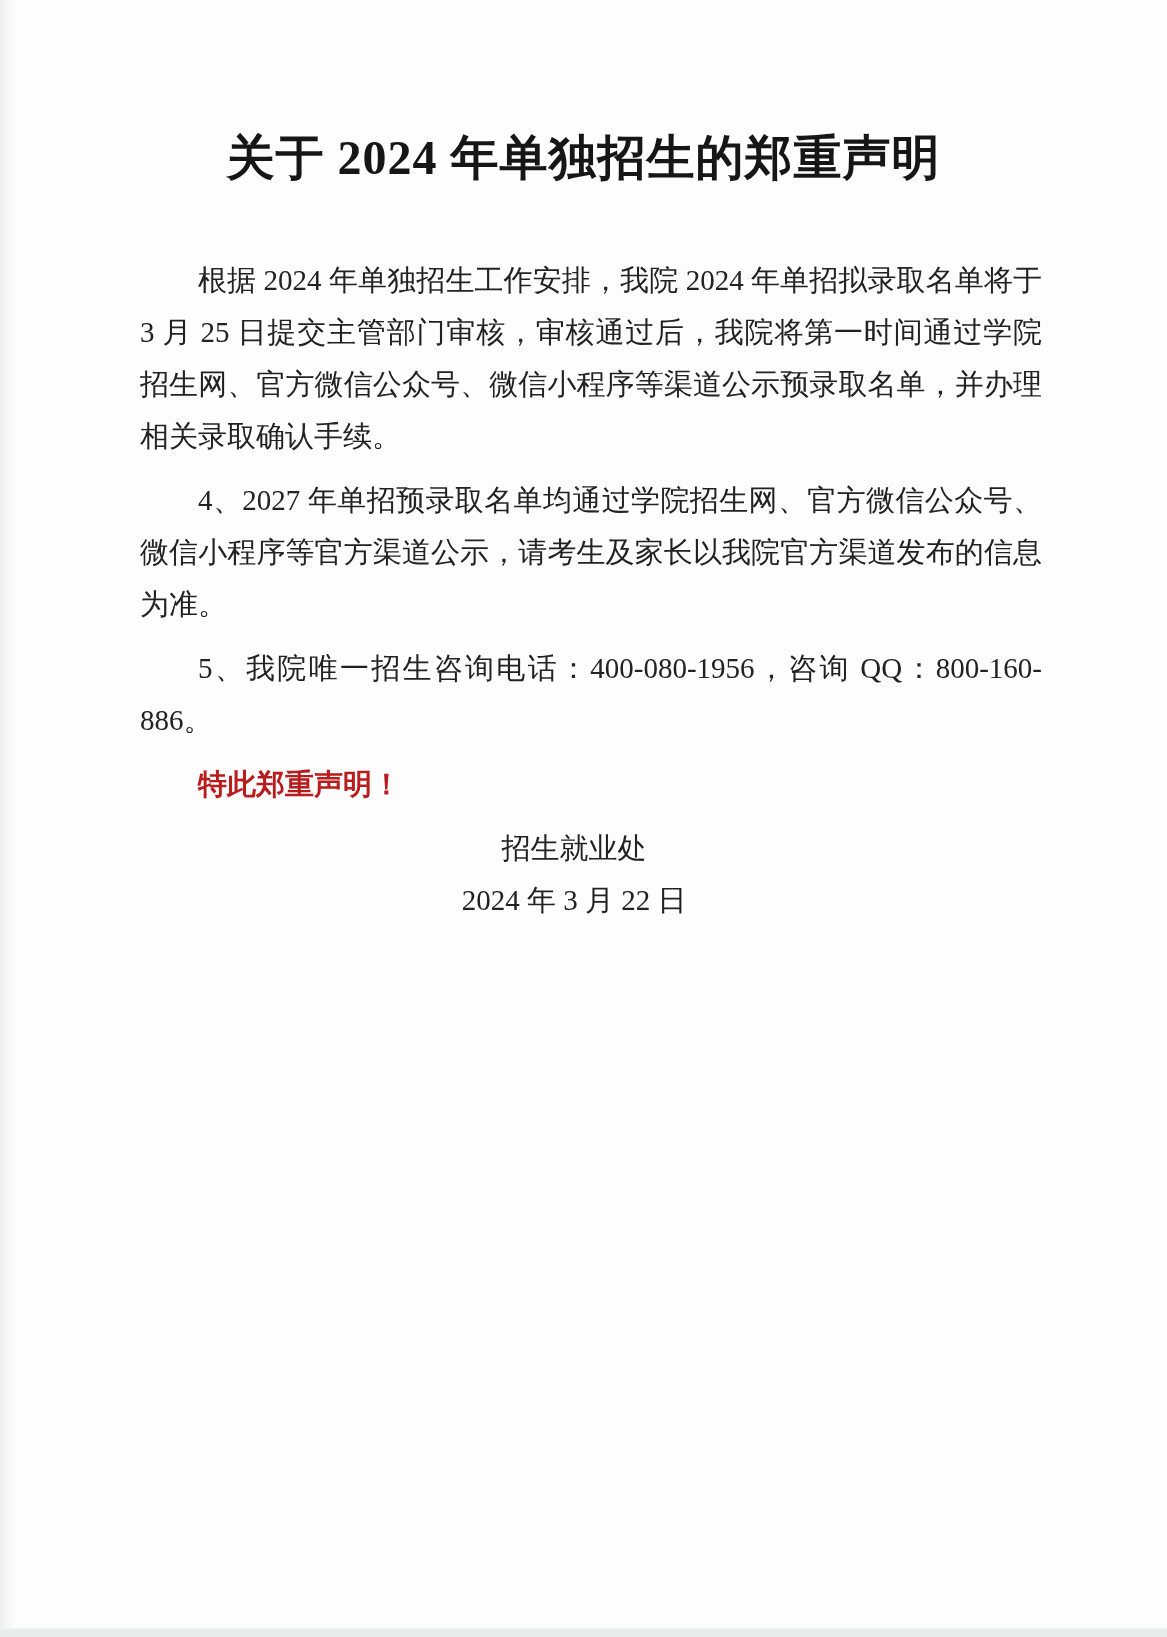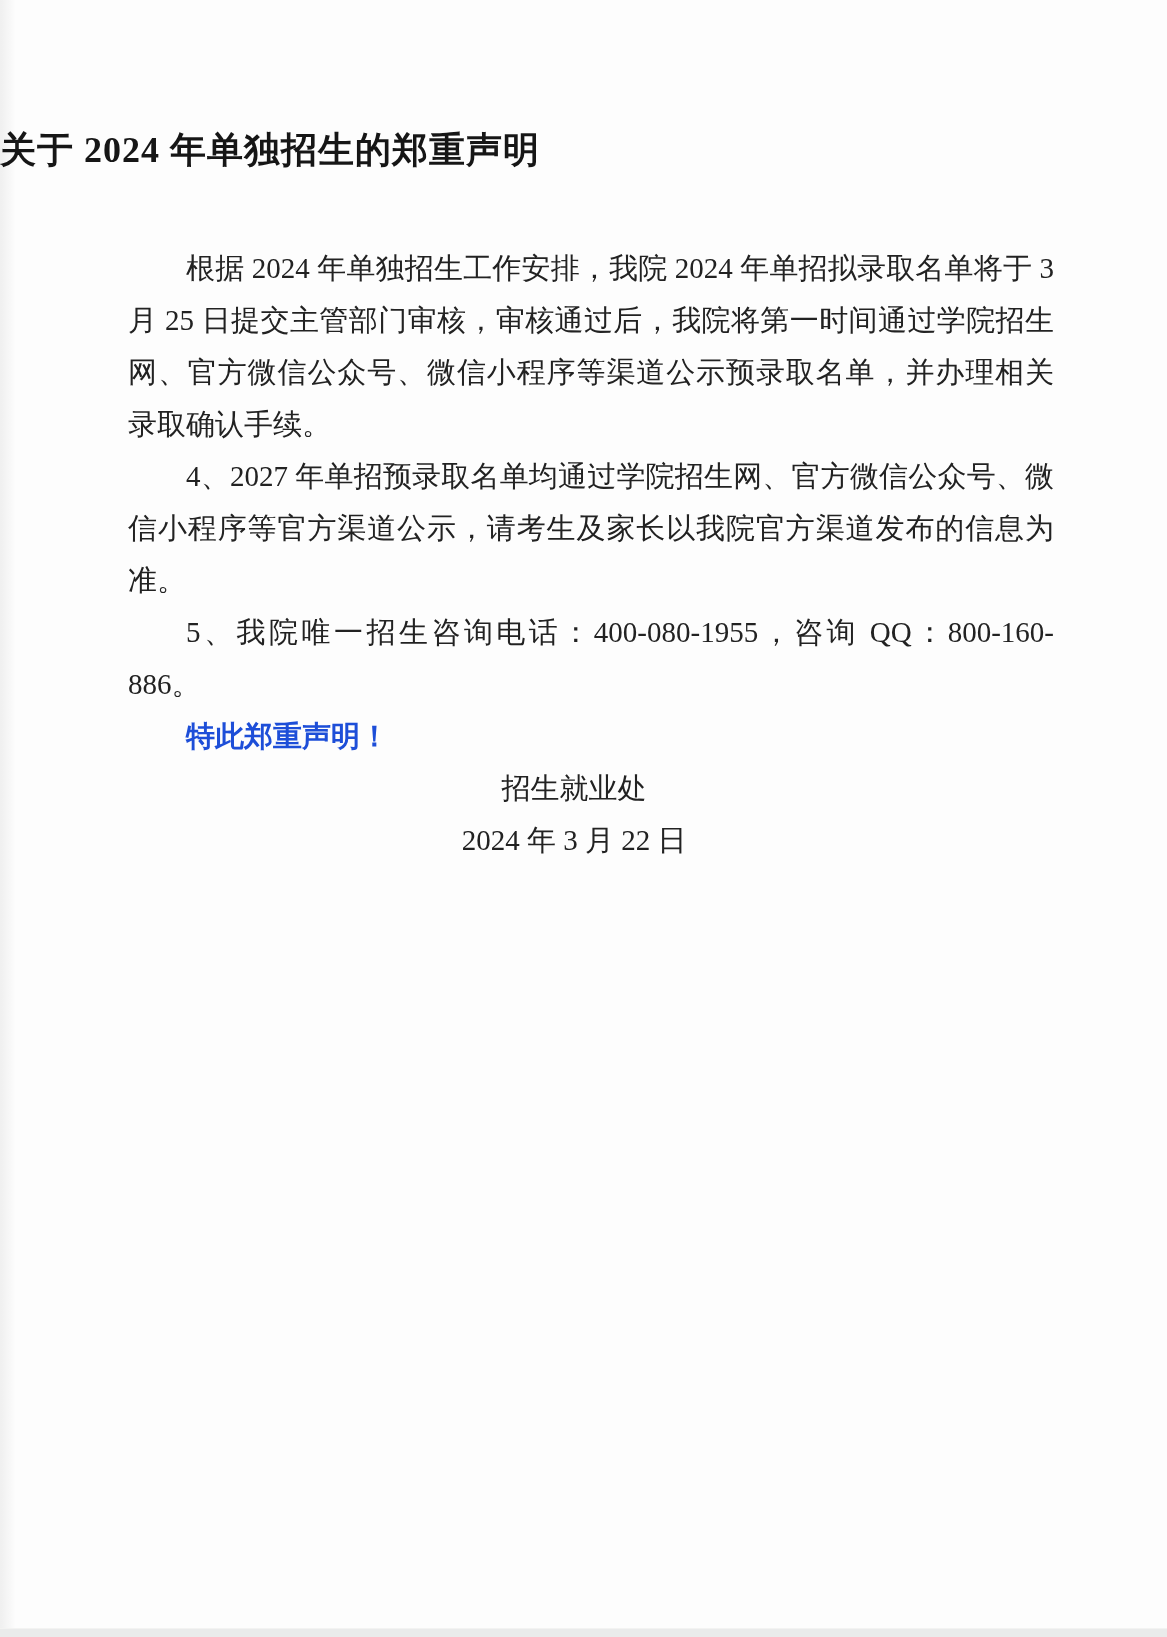--- a/index.html
+++ b/index.html
@@ -30,43 +30,43 @@
     position: absolute;
     left: 0; bottom: 0;
     width: 100%; height: 9px;
     background: #eaebeb;
     border-top: 1px solid #f3f3f2;
     pointer-events: none;
   }
   .title {
     margin: 0;
     padding-top: 126px;
-    text-align: left;
-    font-size: 36px;
+    text-align: center;
+    font-size: 48px;
     font-weight: 700;
     letter-spacing: 1px;
     color: #161616;
   }
   .doc-body {
     position: absolute;
     left: 128px;
     top: 242px;
     width: 926px;
     font-size: 29px;
     line-height: 52px;
     text-align: justify;
     color: #222222;
   }
   .para {
-    margin: 0;
+    margin: 12px;
     text-indent: 2em;
   }
   .para.bold {
     font-weight: 700;
-    color: #1d4ed8;
+    color: #b91c1c;
   }
   .sign-line {
     margin: 0;
     text-align: center;
     text-indent: 0;
     padding-right: 34px;
   }
 </style>
 </head>
 <body>
@@ -78,21 +78,21 @@
   <div class="doc-body">
 
     <p class="para">根据 2024 年单独招生工作安排，我院 2024 年单招拟录取名单将于 3 月 25 日提交主管部门审核，审核通过后，我院将第一时间通过学院招生网、官方微信公众号、微信小程序等渠道公示预录取名单，并办理相关录取确认手续。</p>
 
 
 
 
 
     <p class="para">4、2027 年单招预录取名单均通过学院招生网、官方微信公众号、微信小程序等官方渠道公示，请考生及家长以我院官方渠道发布的信息为准。</p>
 
-    <p class="para">5、我院唯一招生咨询电话：400-080-1955，咨询 QQ：800-160-886。</p>
+    <p class="para">5、我院唯一招生咨询电话：400-080-1956，咨询 QQ：800-160-886。</p>
 
     <p class="para bold">特此郑重声明！</p>
 
     <p class="sign-line">招生就业处</p>
 
     <p class="sign-line">2024 年 3 月 22 日</p>
 
   </div>
 
   <div class="edge-left"></div>

